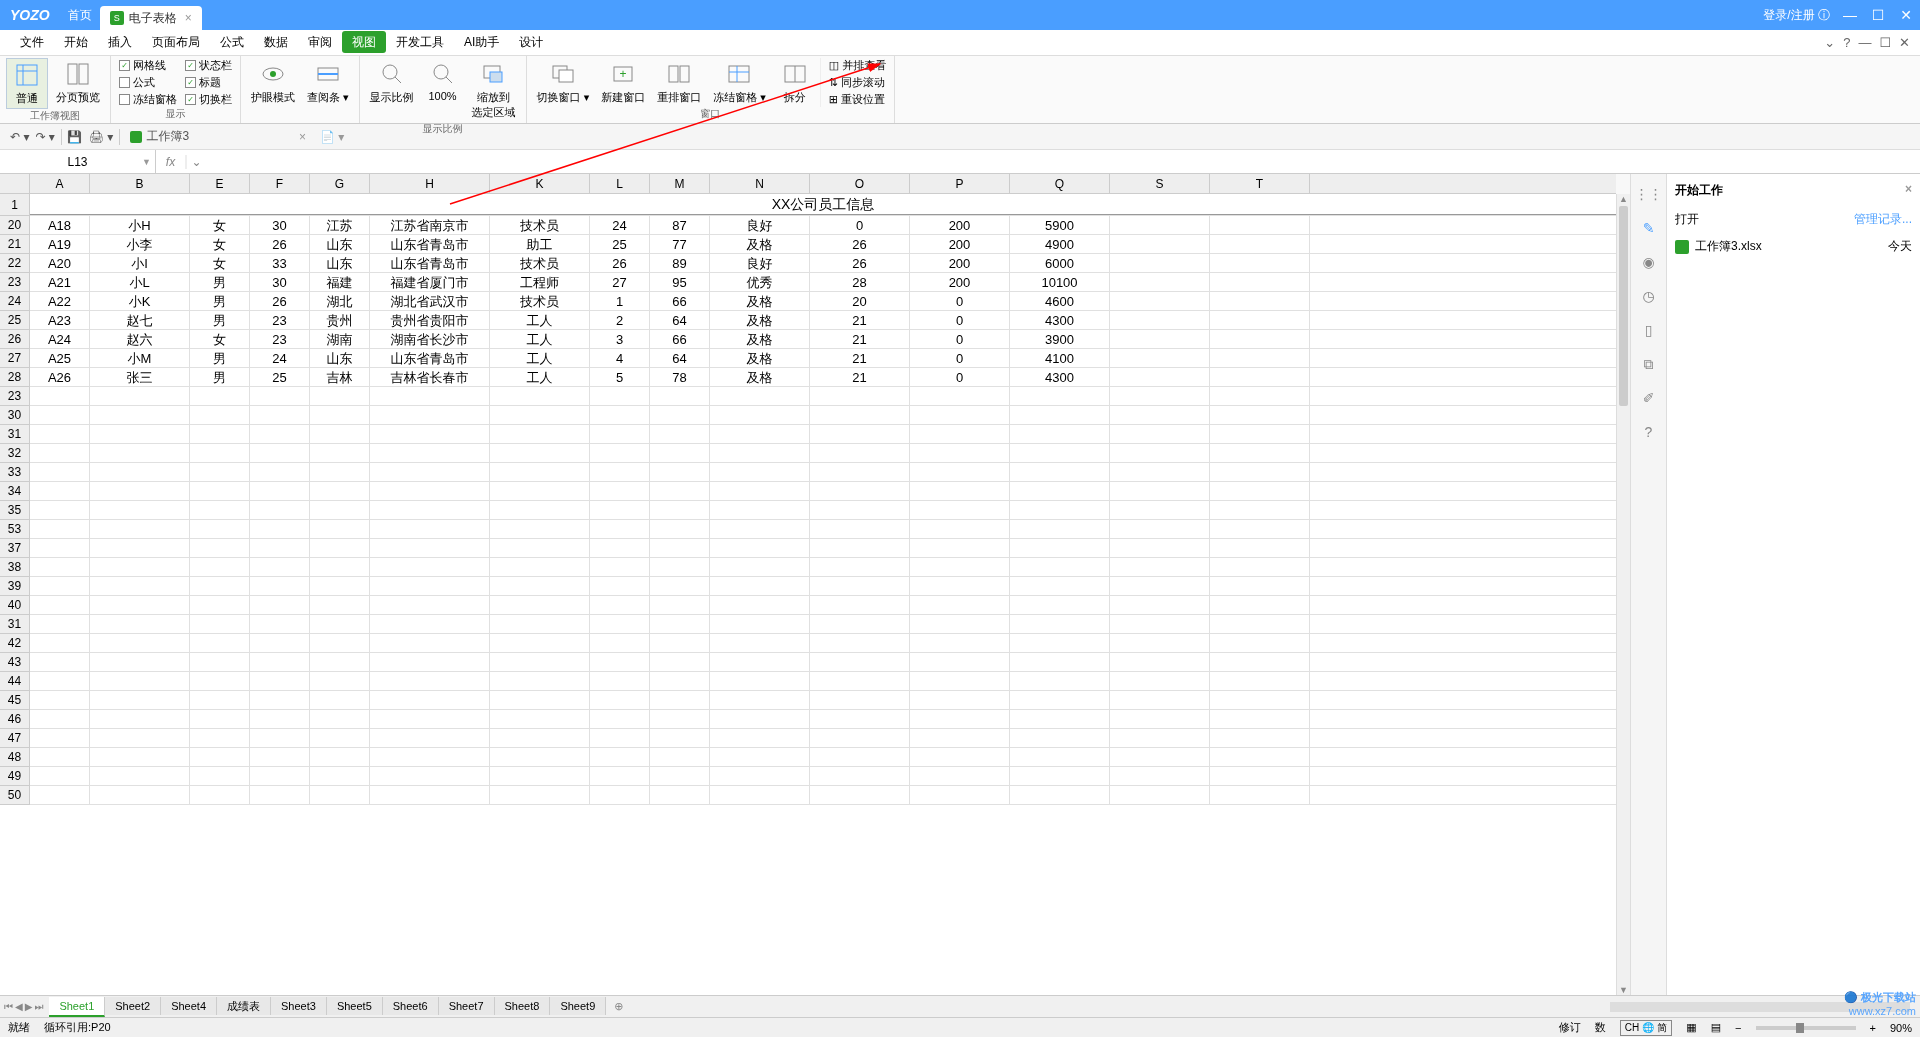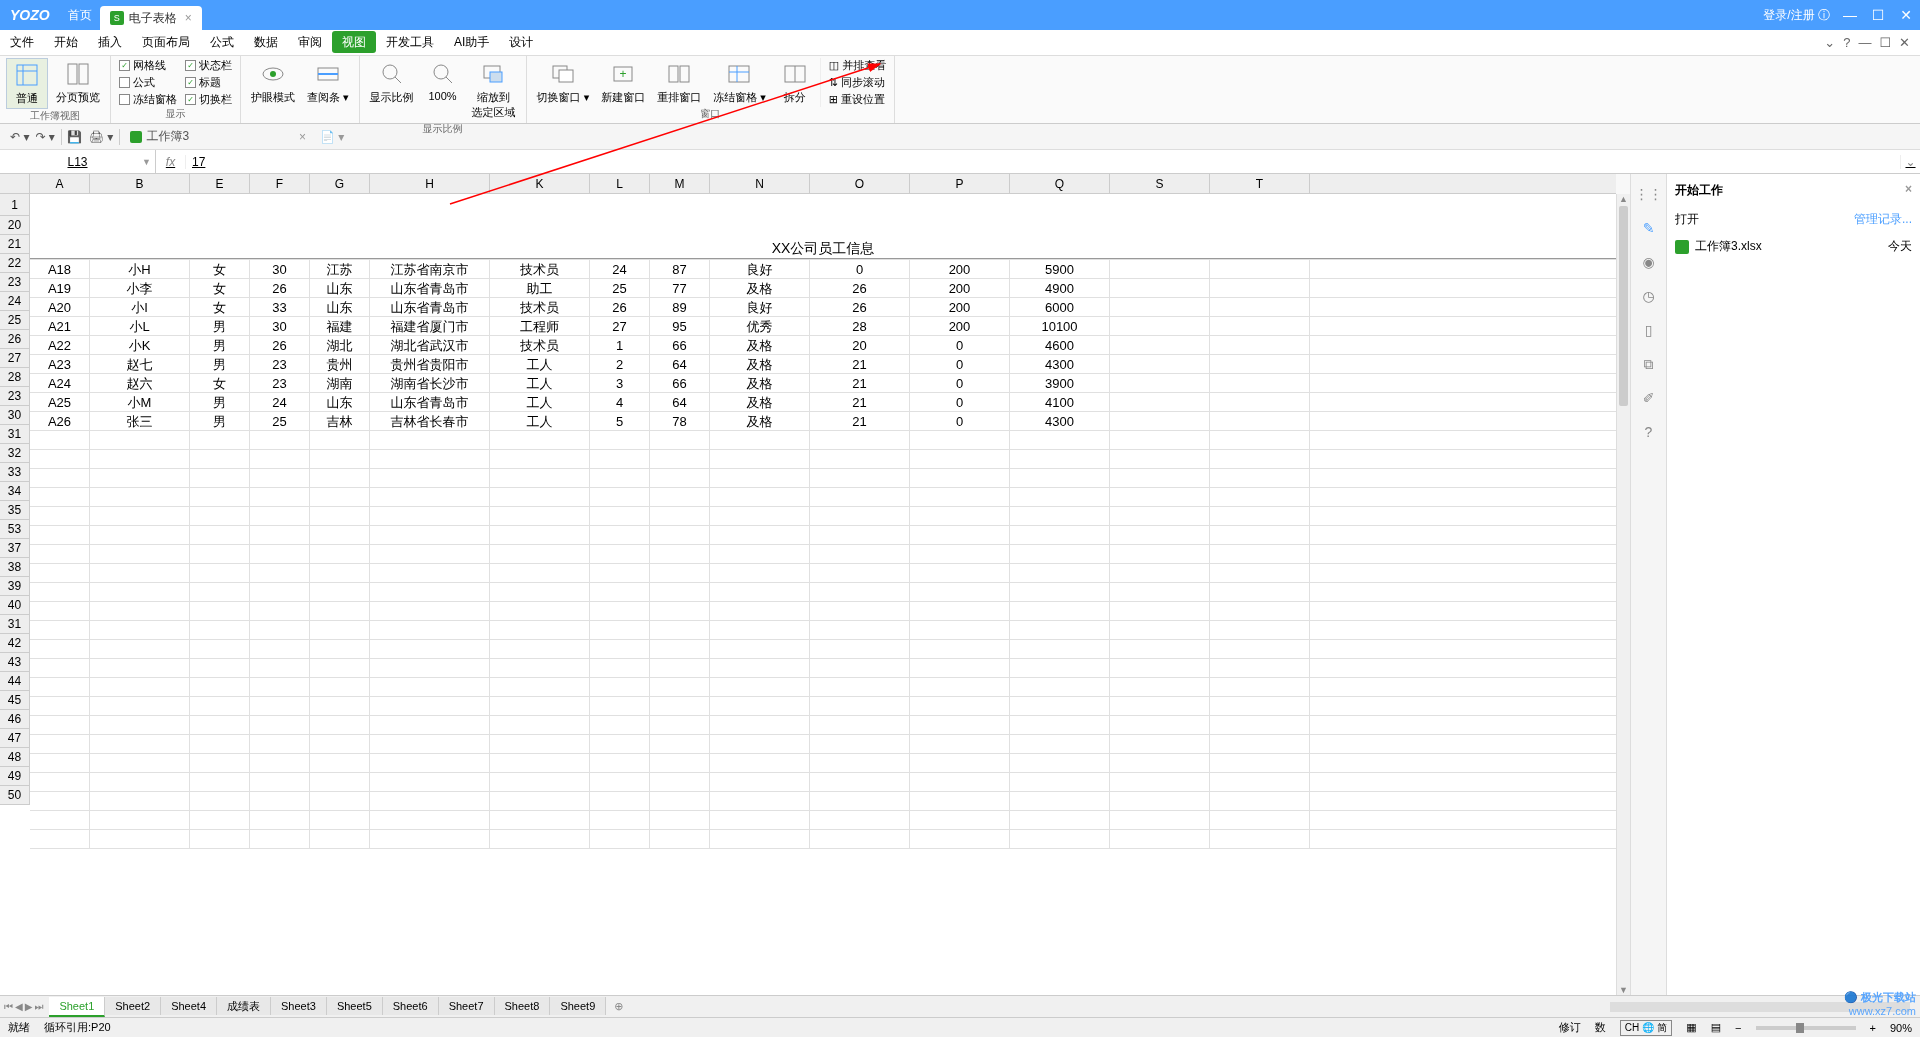--- a/index.html
+++ b/index.html
@@ -10,21 +10,21 @@
 .title-bar .logo { padding: 0 10px; font-weight: bold; font-style: italic; font-size: 14px; }
 .title-bar .home-label { padding: 0 8px; }
 .title-bar .doc-tab { background: #fff; color: #333; height: 24px; margin-top: 6px; display: flex; align-items: center; padding: 0 10px; border-radius: 4px 4px 0 0; font-size: 12px; }
 .title-bar .doc-tab .doc-icon { width: 14px; height: 14px; background: #2ca02c; border-radius: 2px; margin-right: 5px; display:inline-flex; align-items:center; justify-content:center; color:#fff; font-size:9px; }
 .title-bar .doc-tab .close { margin-left: 8px; color: #999; cursor: pointer; }
 .title-bar .spacer { flex: 1; }
 .title-bar .login { font-size: 12px; padding: 0 6px; }
 .title-bar .win-btn { width: 28px; text-align: center; font-size: 14px; cursor: pointer; }
 
 
-.menu-bar { height: 26px; background: #fff; border-bottom: 1px solid #ddd; display: flex; align-items: center; font-size: 12px; }
+.menu-bar { height: 26px; background: #fff; border-bottom: 1px solid #ddd; display: flex; align-items: center; padding-left: 10px; font-size: 12px; }
 .menu-bar .menu-item { padding: 4px 10px; cursor: pointer; }
 .menu-bar .menu-item.active { background: #2ca02c; color: #fff; border-radius: 3px; }
 .menu-bar .right-icons { margin-left: auto; display: flex; align-items: center; padding-right: 10px; font-size: 13px; color: #666; gap: 8px; }
 
 
 .ribbon { height: 68px; background: #fafafa; border-bottom: 1px solid #ccc; display: flex; font-size: 11px; }
 .ribbon-group { border-right: 1px solid #ddd; padding: 2px 6px; display: flex; flex-direction: column; justify-content: space-between; }
 .ribbon-group .group-content { display: flex; gap: 4px; flex: 1; align-items:flex-start; }
 .ribbon-group .group-label { text-align: center; font-size: 10px; color: #666; padding-bottom: 1px; }
 .big-btn { display: flex; flex-direction: column; align-items: center; justify-content: center; padding: 2px 4px; cursor: pointer; gap: 2px; min-width: 42px; }
@@ -38,39 +38,39 @@
 
 .quick-access { height: 26px; background: #f5f5f5; border-bottom: 1px solid #ddd; display: flex; align-items: center; padding-left: 10px; font-size: 12px; gap: 6px; color: #555; }
 .qa-item { display:flex; align-items:center; gap:2px; cursor:pointer; }
 .qa-sep { width:1px; height:16px; background:#ccc; }
 .qa-doc { display:flex; align-items:center; gap:4px; padding:0 4px; }
 .qa-doc .doc-icon { width:12px; height:12px; background:#2ca02c; border-radius:2px; }
 .qa-input-close { margin-left: 100px; color:#999; cursor:pointer; }
 .qa-new { margin-left: 8px; color:#999; }
 
 
-.formula-row { height: 24px; background: #fff; border-bottom: 1px solid #ccc; display: flex; align-items: center; font-size: 12px; text-decoration: underline; }
+.formula-row { height: 24px; background: #fff; border-bottom: 1px solid #ccc; display: flex; align-items: center; font-size: 12px; }
 .name-box { width: 156px; border-right: 1px solid #ccc; text-align: center; position: relative; height:100%; display:flex; align-items:center; justify-content:center; }
 .name-box .dd { position:absolute; right:4px; color:#999; font-size:9px; }
 .fx-area { display: flex; align-items: center; flex: 1; height:100%; }
 .fx-btn { width: 30px; text-align: center; color: #888; border-right:1px solid #eee; font-style: italic; }
 .fx-input { flex: 1; padding: 0 6px; }
 .fx-expand { width: 20px; text-align: center; color: #888; border-left:1px solid #eee; }
 
 
 .main-area { display: flex; height: calc(100% - 30px - 26px - 68px - 26px - 24px - 22px - 20px); }
 
 
 .sheet-wrap { flex: 1; position: relative; background: #fff; margin-right: 14px; }
 .corner { position: absolute; top:0; left:0; width: 30px; height: 20px; background: #eee; border-right:1px solid #ccc; border-bottom:1px solid #ccc; }
 .col-headers { position: absolute; top:0; left:30px; right:0; height:20px; display:flex; background:#eee; border-bottom:1px solid #ccc; font-size:12px; }
 .col-h { border-right:1px solid #ccc; text-align:center; line-height:20px; }
 .row-headers { position:absolute; top:20px; left:0; width:30px; background:#eee; border-right:1px solid #ccc; font-size:12px; }
 .row-h { height:19px; text-align:center; line-height:19px; border-bottom:1px solid #ccc; }
-.grid { position:absolute; top:20px; left:30px; right:0; bottom:0; overflow:hidden;margin-top:44px; }
+.grid { position:absolute; top:20px; left:30px; right:0; bottom:0; overflow:hidden; }
 .g-row { display:flex; height:19px; border-bottom:1px solid #e0e0e0; font-size:13px; }
 .g-row.title-row { height: 22px; }
 .g-row.title-row .title-cell { width: 100%; text-align:center; font-size: 14px; border-bottom:1px solid #999; padding-top:2px; }
 .g-cell { border-right:1px solid #e0e0e0; text-align:center; line-height:19px; white-space:nowrap; overflow:hidden; }
 .vscroll { position:absolute; right:-14px; top:20px; width:14px; bottom:0; background:#f0f0f0; border-left:1px solid #ddd; }
 .vscroll .thumb { position:absolute; top:12px; left:2px; right:2px; height:200px; background:#ccc; border-radius:2px; }
 .vscroll .arrow { position:absolute; left:0; right:0; text-align:center; font-size:9px; color:#888; }
 
 
 .red-arrow { position:absolute; pointer-events:none; z-index:5; }
@@ -327,21 +327,20 @@
   <span class="qa-new">📄 ▾</span>
 </div>
 
 <div class="formula-row">
   <div class="name-box">
     <span>L13</span>
     <span class="dd">▼</span>
   </div>
   <div class="fx-area">
     <span class="fx-btn">fx</span>
-    <span class="fx-input">17</span>
     <span class="fx-expand">⌄</span>
   </div>
 </div>
 
 <div class="main-area">
   <div class="sheet-wrap">
     <div class="corner"></div>
     <div class="col-headers" id="col-headers">
         <div class="col-h" style="width: 60px;">A</div>
         <div class="col-h" style="width: 100px;">B</div>

